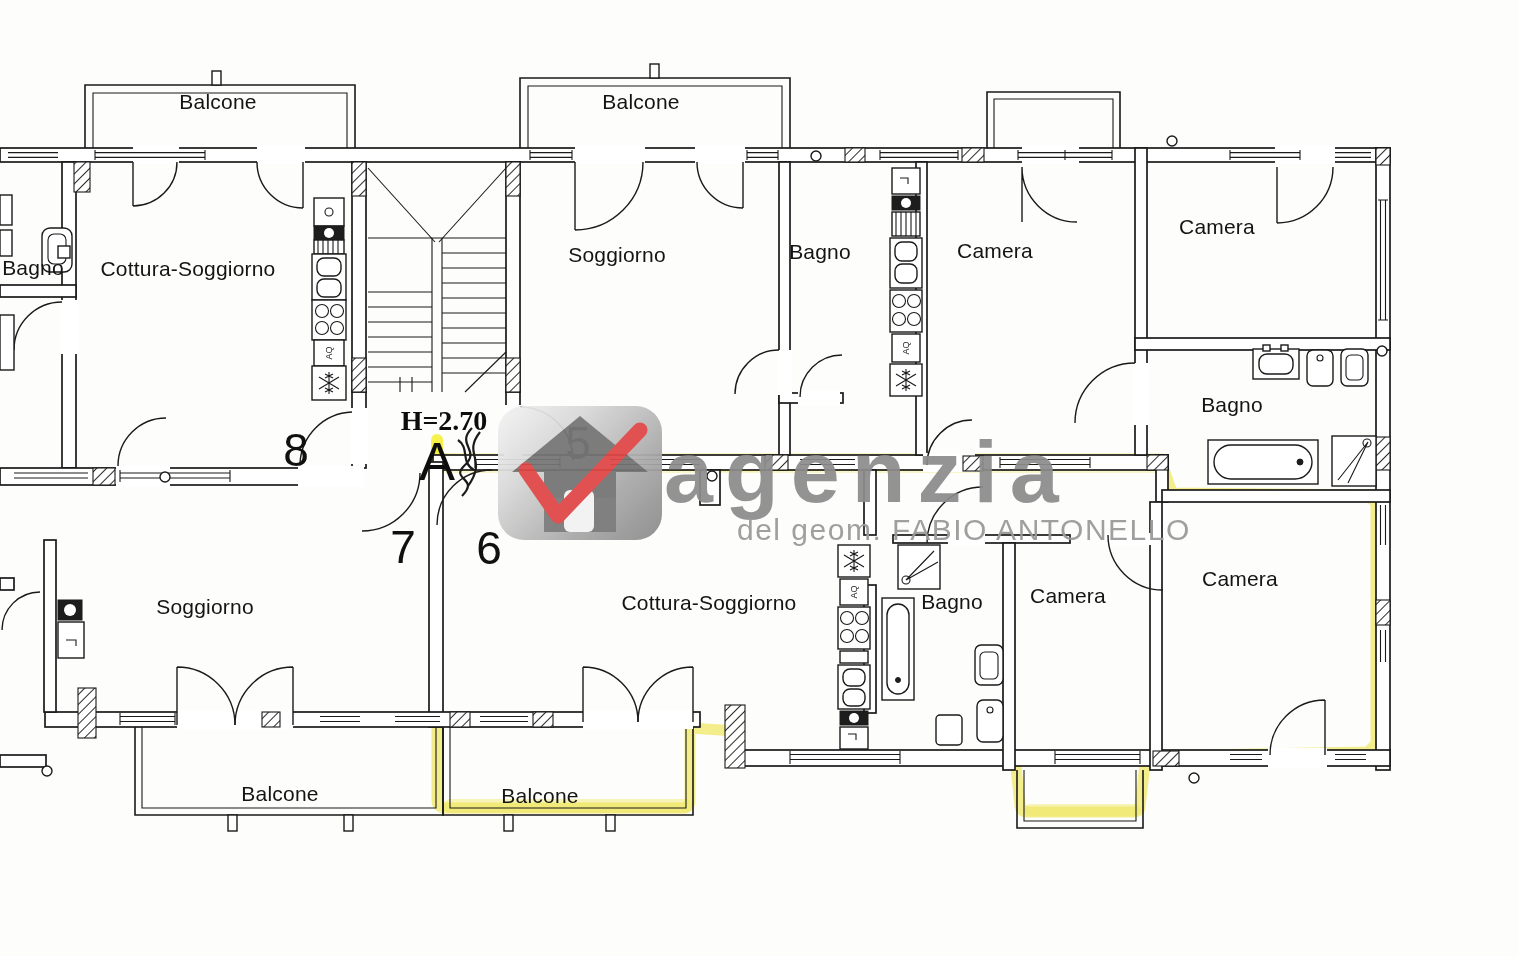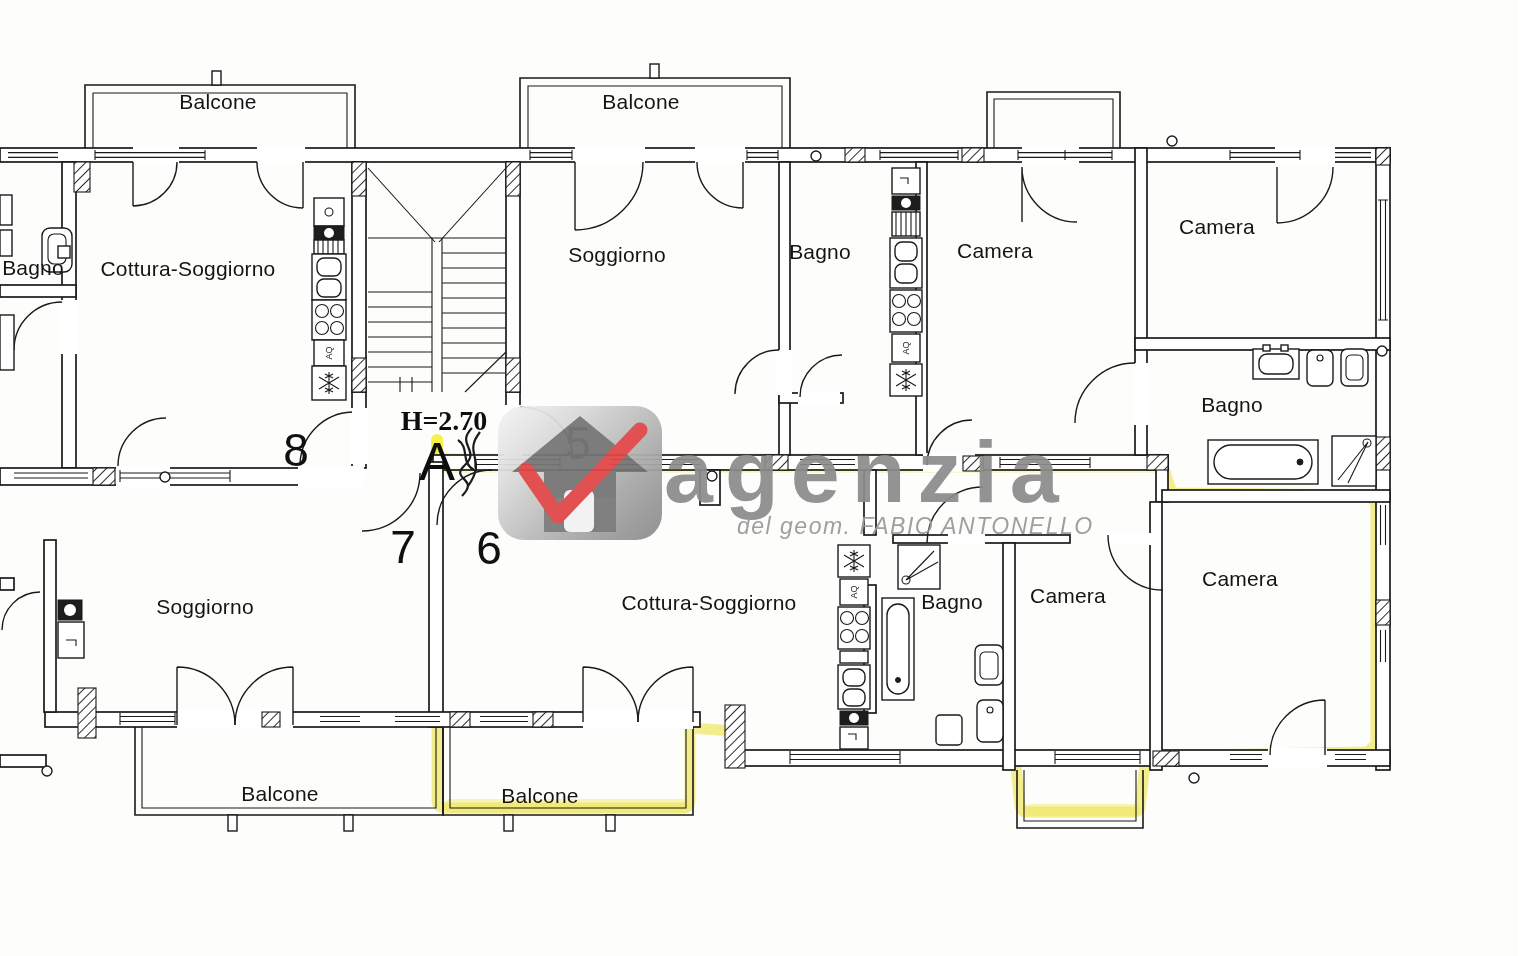--- a/index.html
+++ b/index.html
@@ -18,22 +18,22 @@
           white-space:nowrap;letter-spacing:.2px;}
   .unum{position:absolute;transform:translate(-50%,-50%);font-size:46px;color:#101010;}
   .aletter{position:absolute;transform:translate(-50%,-50%);font-size:54px;color:#0d0d0d;}
   .hnote{position:absolute;transform:translate(-50%,-50%);
          font-family:Liberation Serif, serif;font-weight:bold;font-size:28px;color:#0d0d0d;}
   .aq{position:absolute;transform:translate(-50%,-50%) rotate(-90deg);font-size:9px;color:#222;}
   .wm-agency{position:absolute;left:672px;top:401px;font-weight:bold;font-size:41px;
              color:#8c8c8c;letter-spacing:1px;opacity:.95;}
   .wm-brand{position:absolute;left:664px;top:430px;font-weight:bold;font-size:88px;
             color:#8c8c8c;letter-spacing:12px;line-height:.95;opacity:.93;}
-  .wm-sub{position:absolute;left:737px;top:513px;font-size:23px;color:#9a9a9a;
-          letter-spacing:1.5px;opacity:.95;font-style:italic;}
+  .wm-sub{position:absolute;left:737px;top:513px;font-size:30px;color:#9a9a9a;
+          letter-spacing:1.5px;opacity:.95;}
   .logo{position:absolute;left:498px;top:406px;width:164px;height:134px;border-radius:26px;
         background:linear-gradient(135deg,#f4f4f4 0%,#d9d9d9 30%,#a8a8a8 70%,#8a8a8a 100%);
         opacity:.94;}
 </style>
 </head>
 <body>
 
 <div id="page">
 
 <svg width="1521" height="956" viewBox="0 0 1521 956">

